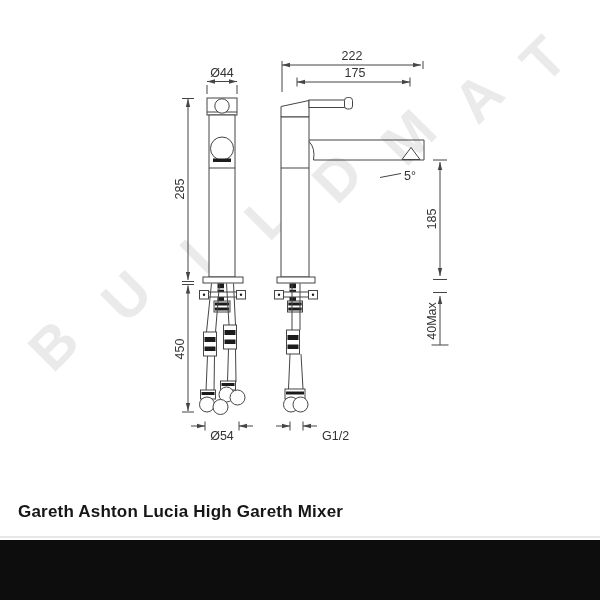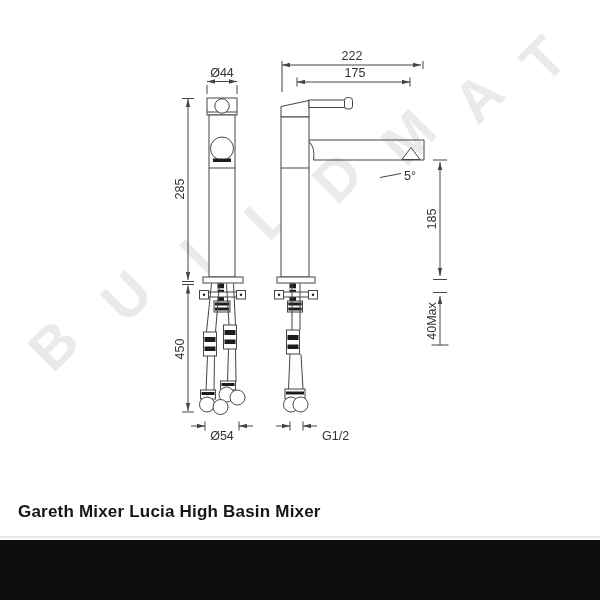--- a/index.html
+++ b/index.html
@@ -178,21 +178,21 @@
       <polygon class="ar" points="303,426 311,423.8 311,428.2"></polygon>
       <text class="dim" x="322" y="440" text-anchor="start">G1/2</text>
     </g>
 
     <g>
       <path class="ln" d="M380 177.5 L401 173.5"></path>
       <text class="dim" x="404" y="180" text-anchor="start">5°</text>
     </g>
   </svg>
 
-  <div id="product-title">Gareth Mixer Lucia High Basin Mixer</div>
+  <div id="product-title">Gareth Ashton Lucia High Gareth Mixer</div>
 
   <div id="divider"></div>
 
   <div id="footer">
     
     
     
     
   </div>
 

